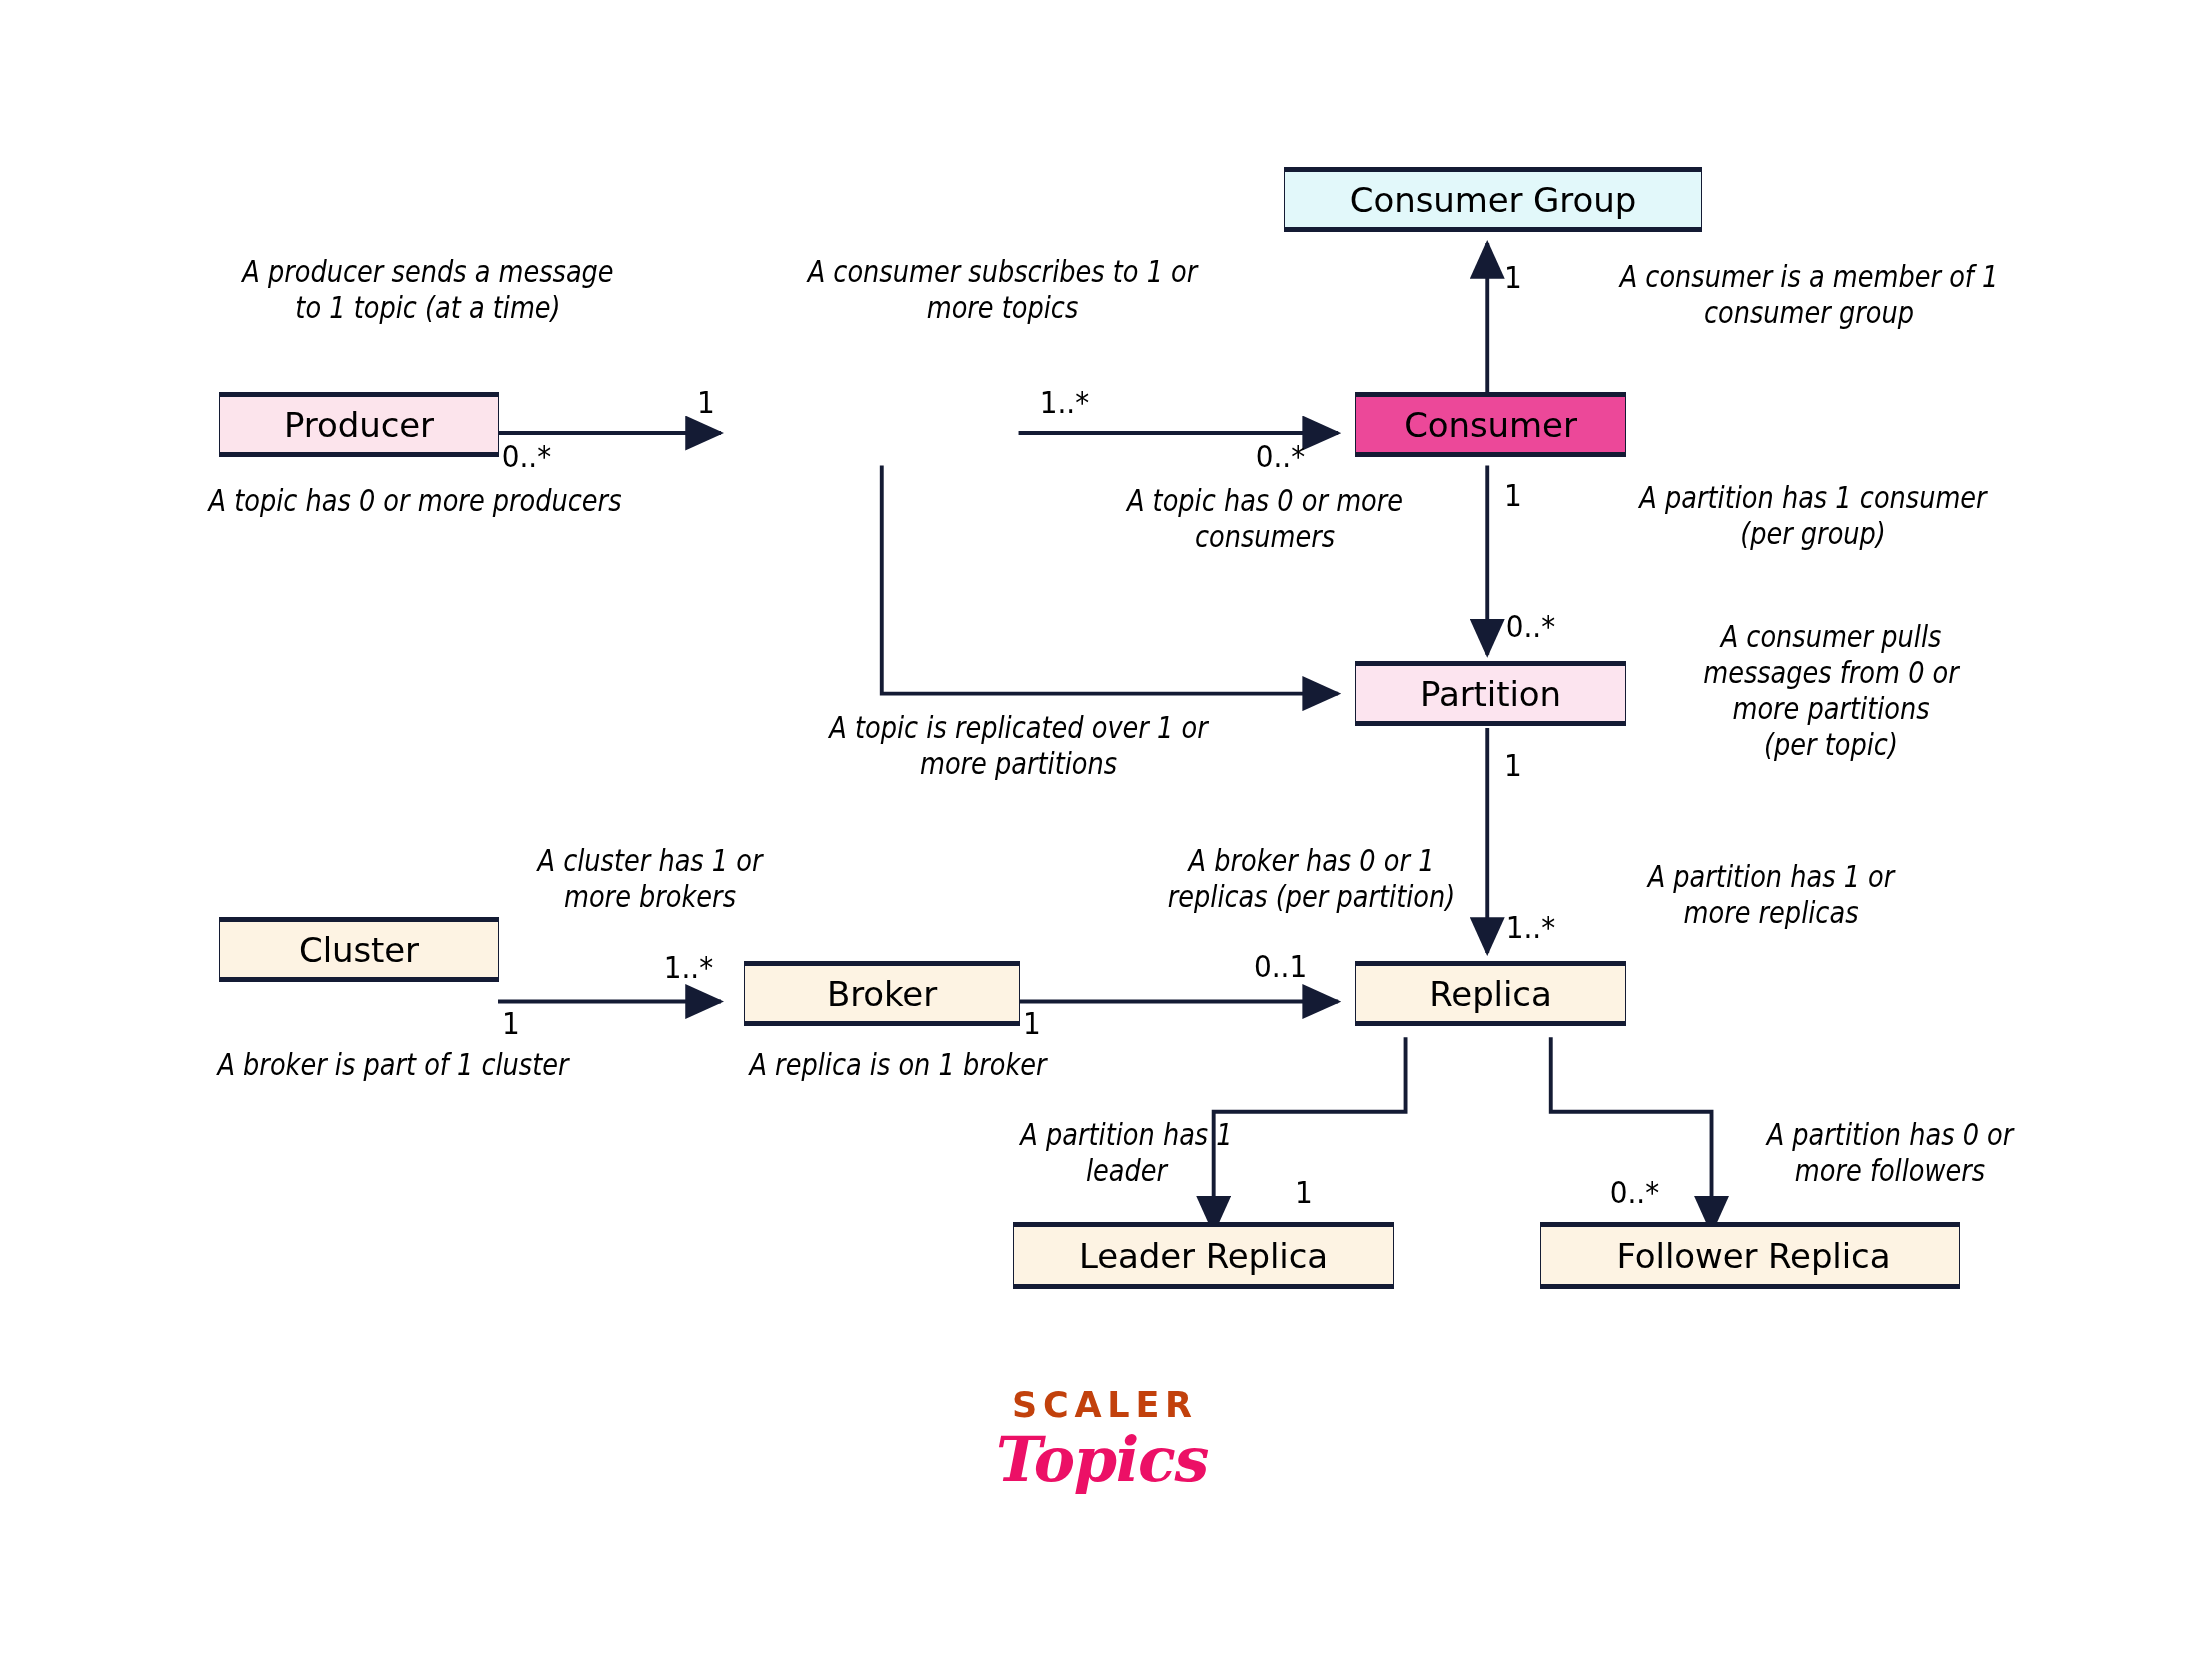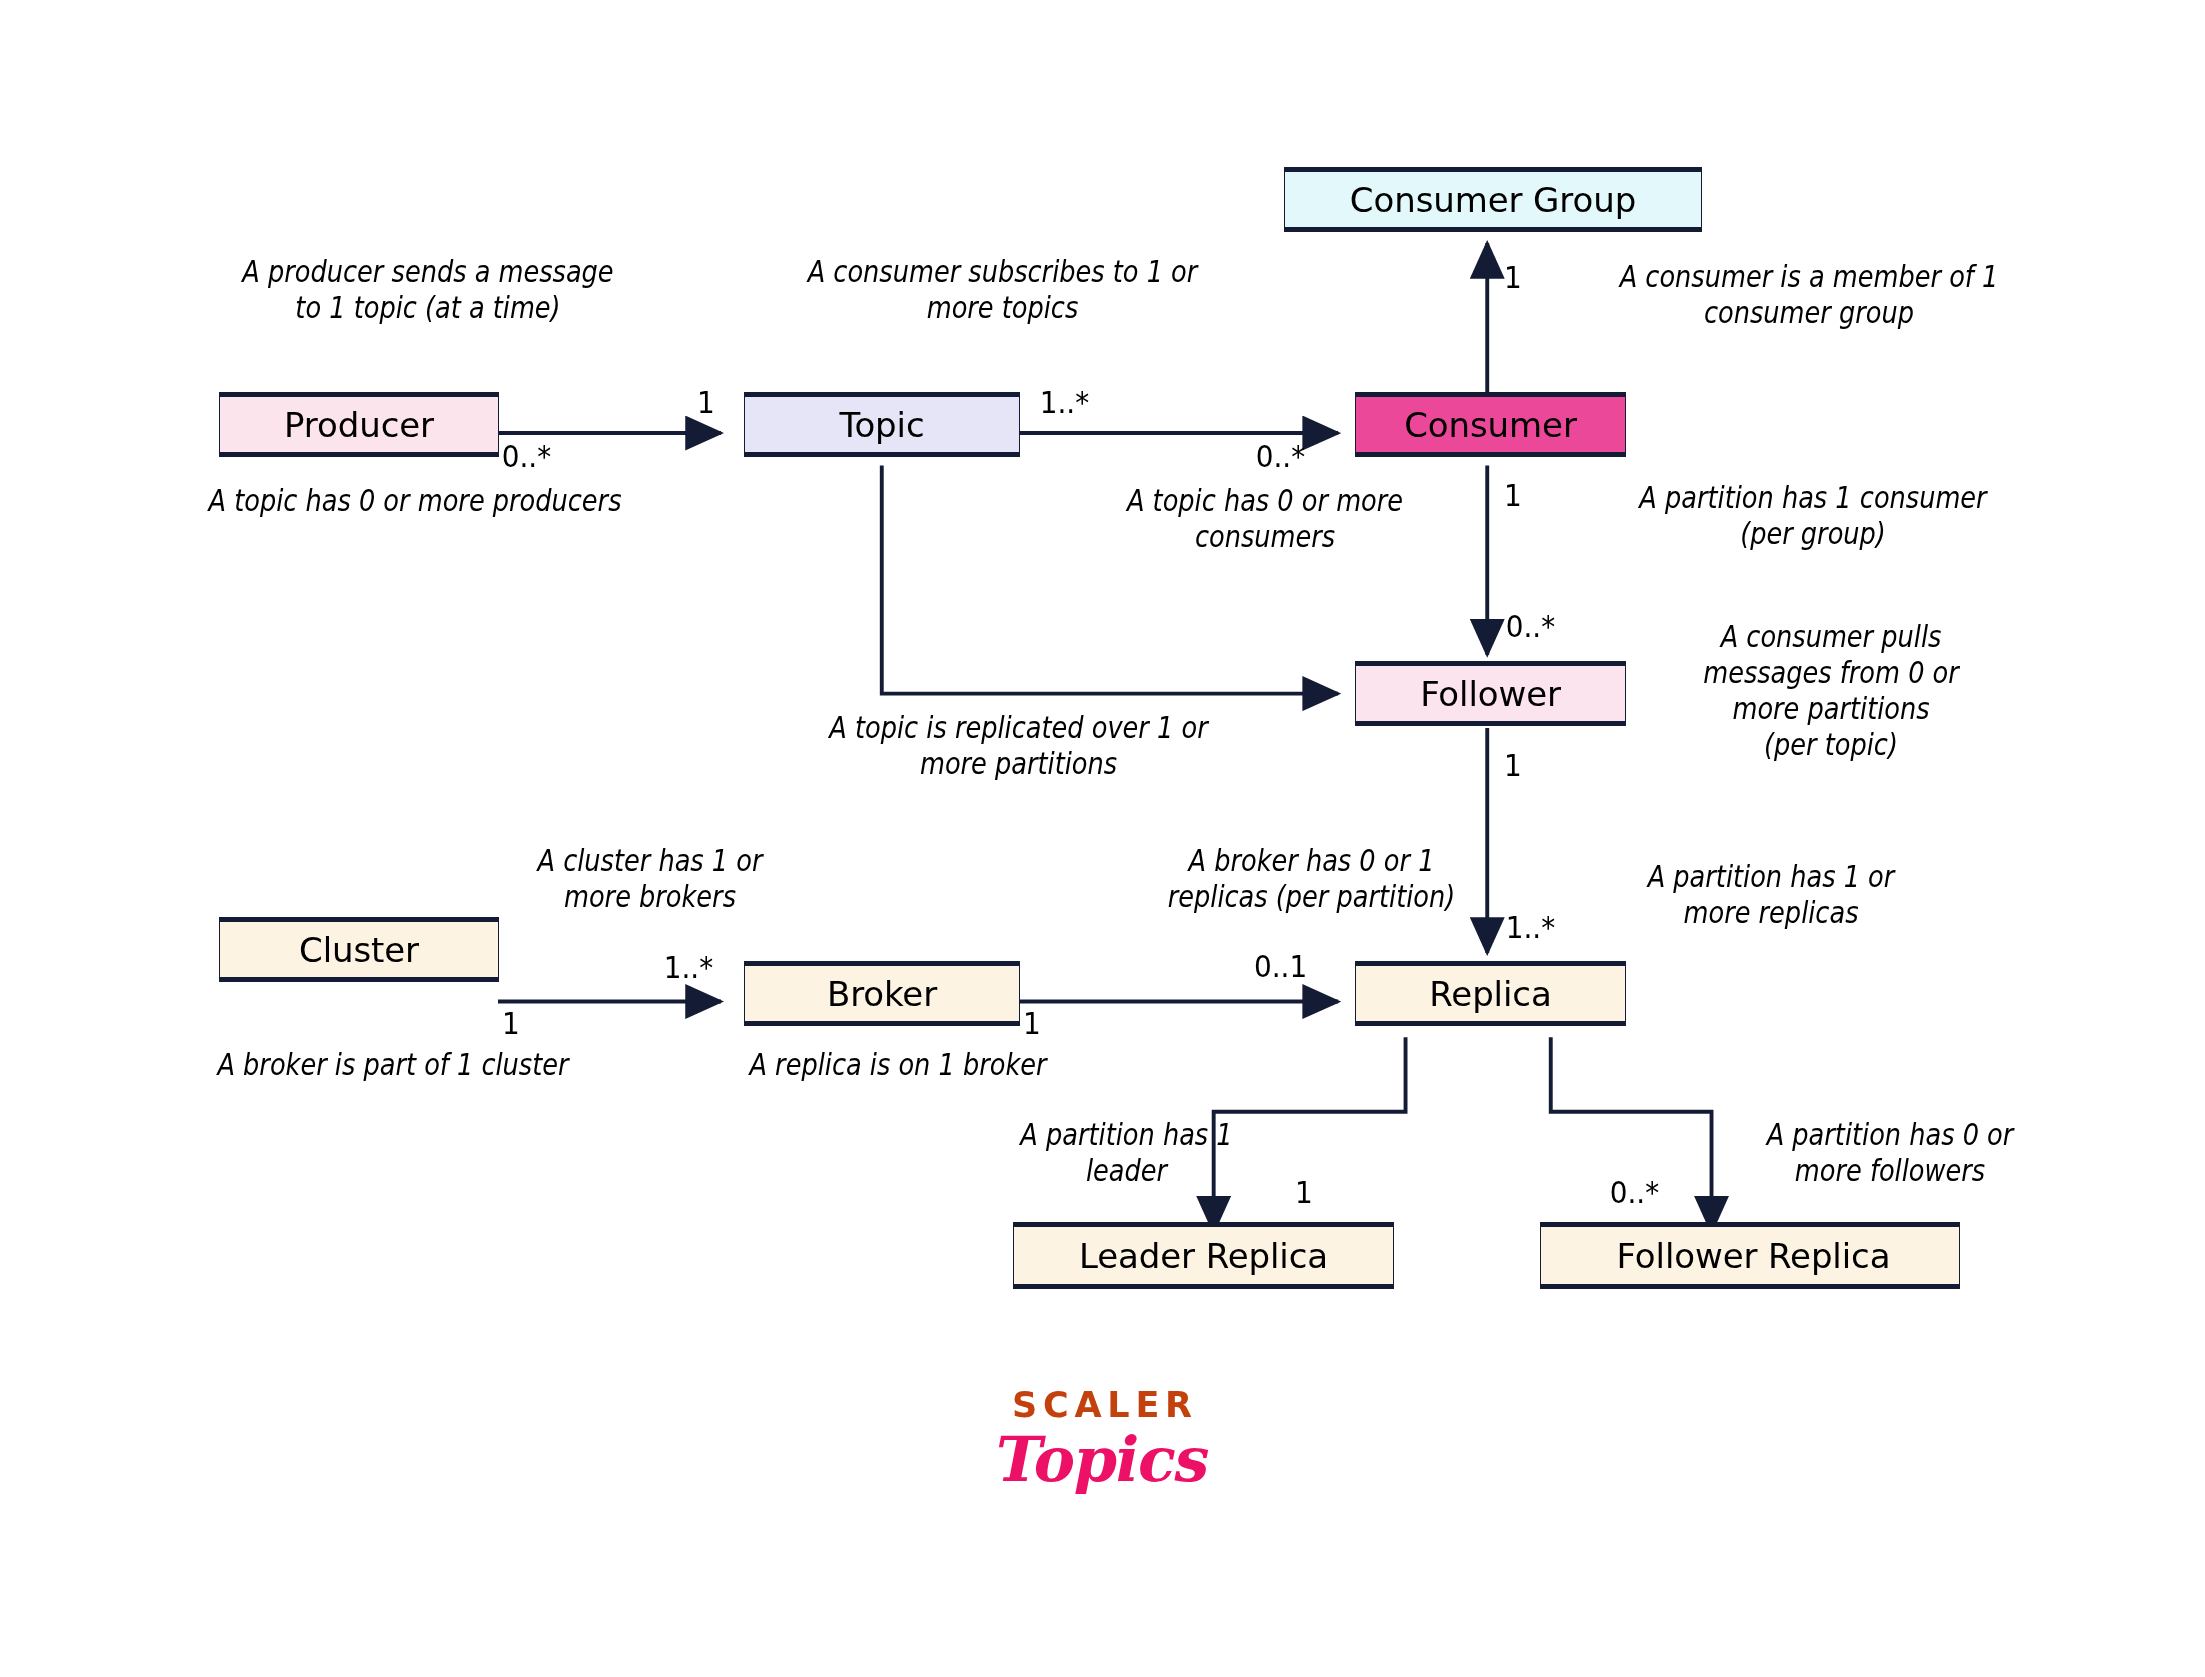--- a/index.html
+++ b/index.html
@@ -124,30 +124,27 @@
   </svg>
 
   <div class="entity-box" style="left:1284px; top:167px; width:418px; height:65px; background:#e2f8fa;">
     <span class="entity-label">Consumer Group</span>
   </div>
 
   <div class="entity-box" style="left:219px; top:392px; width:280px; height:65px; background:#fce4ec;">
     <span class="entity-label">Producer</span>
   </div>
 
-  <div class="entity-box" style="left:744px; top:392px; width:276px; height:65px; background:#e6e4f7;">
-    <span class="entity-label">Topic</span>
-  </div>
 
   <div class="entity-box" style="left:1355px; top:392px; width:271px; height:65px; background:#ec4899;">
     <span class="entity-label">Consumer</span>
   </div>
 
   <div class="entity-box" style="left:1355px; top:661px; width:271px; height:65px; background:#fce4ef;">
-    <span class="entity-label">Follower</span>
+    <span class="entity-label">Partition</span>
   </div>
 
   <div class="entity-box" style="left:219px; top:917px; width:280px; height:65px; background:#fdf3e3;">
     <span class="entity-label">Cluster</span>
   </div>
 
   <div class="entity-box" style="left:744px; top:961px; width:276px; height:65px; background:#fdf3e3;text-align:right;">
     <span class="entity-label">Broker</span>
   </div>
 

